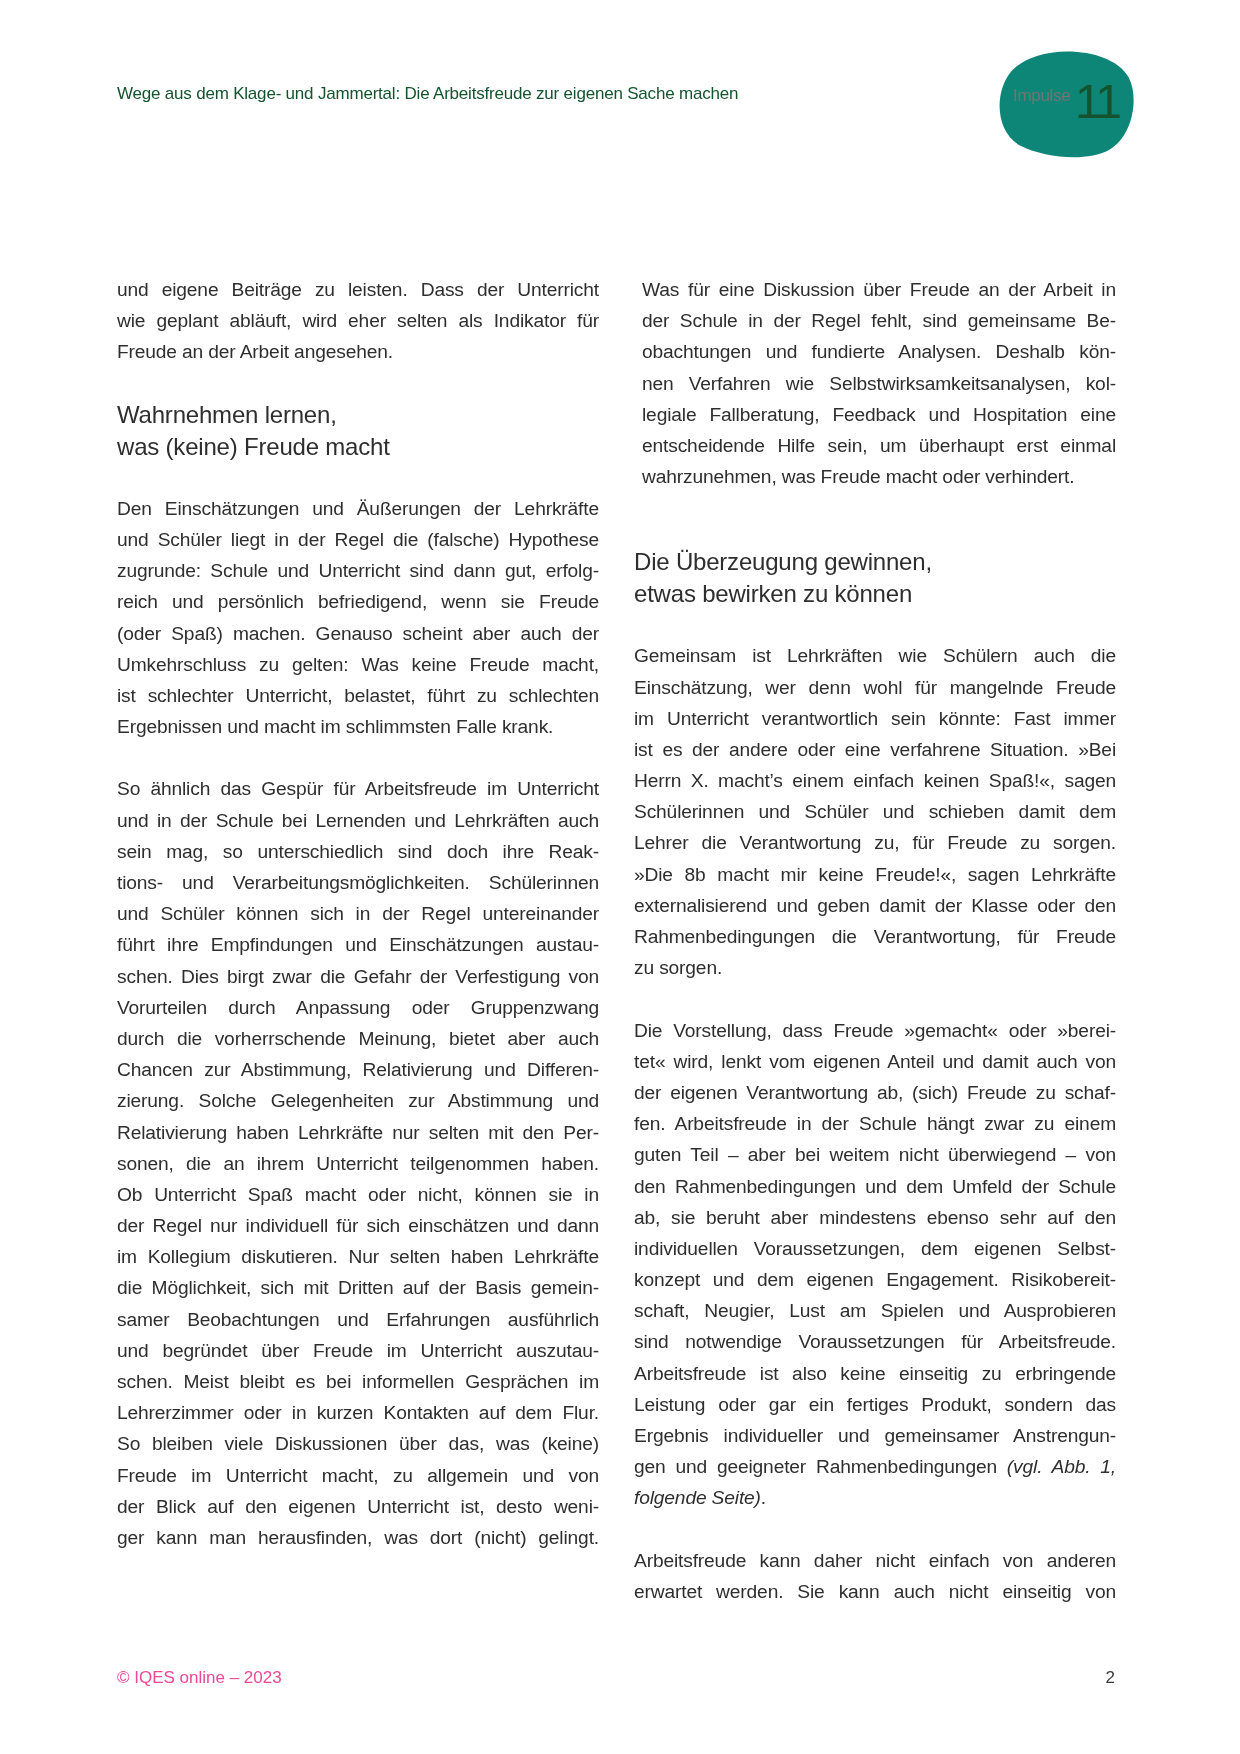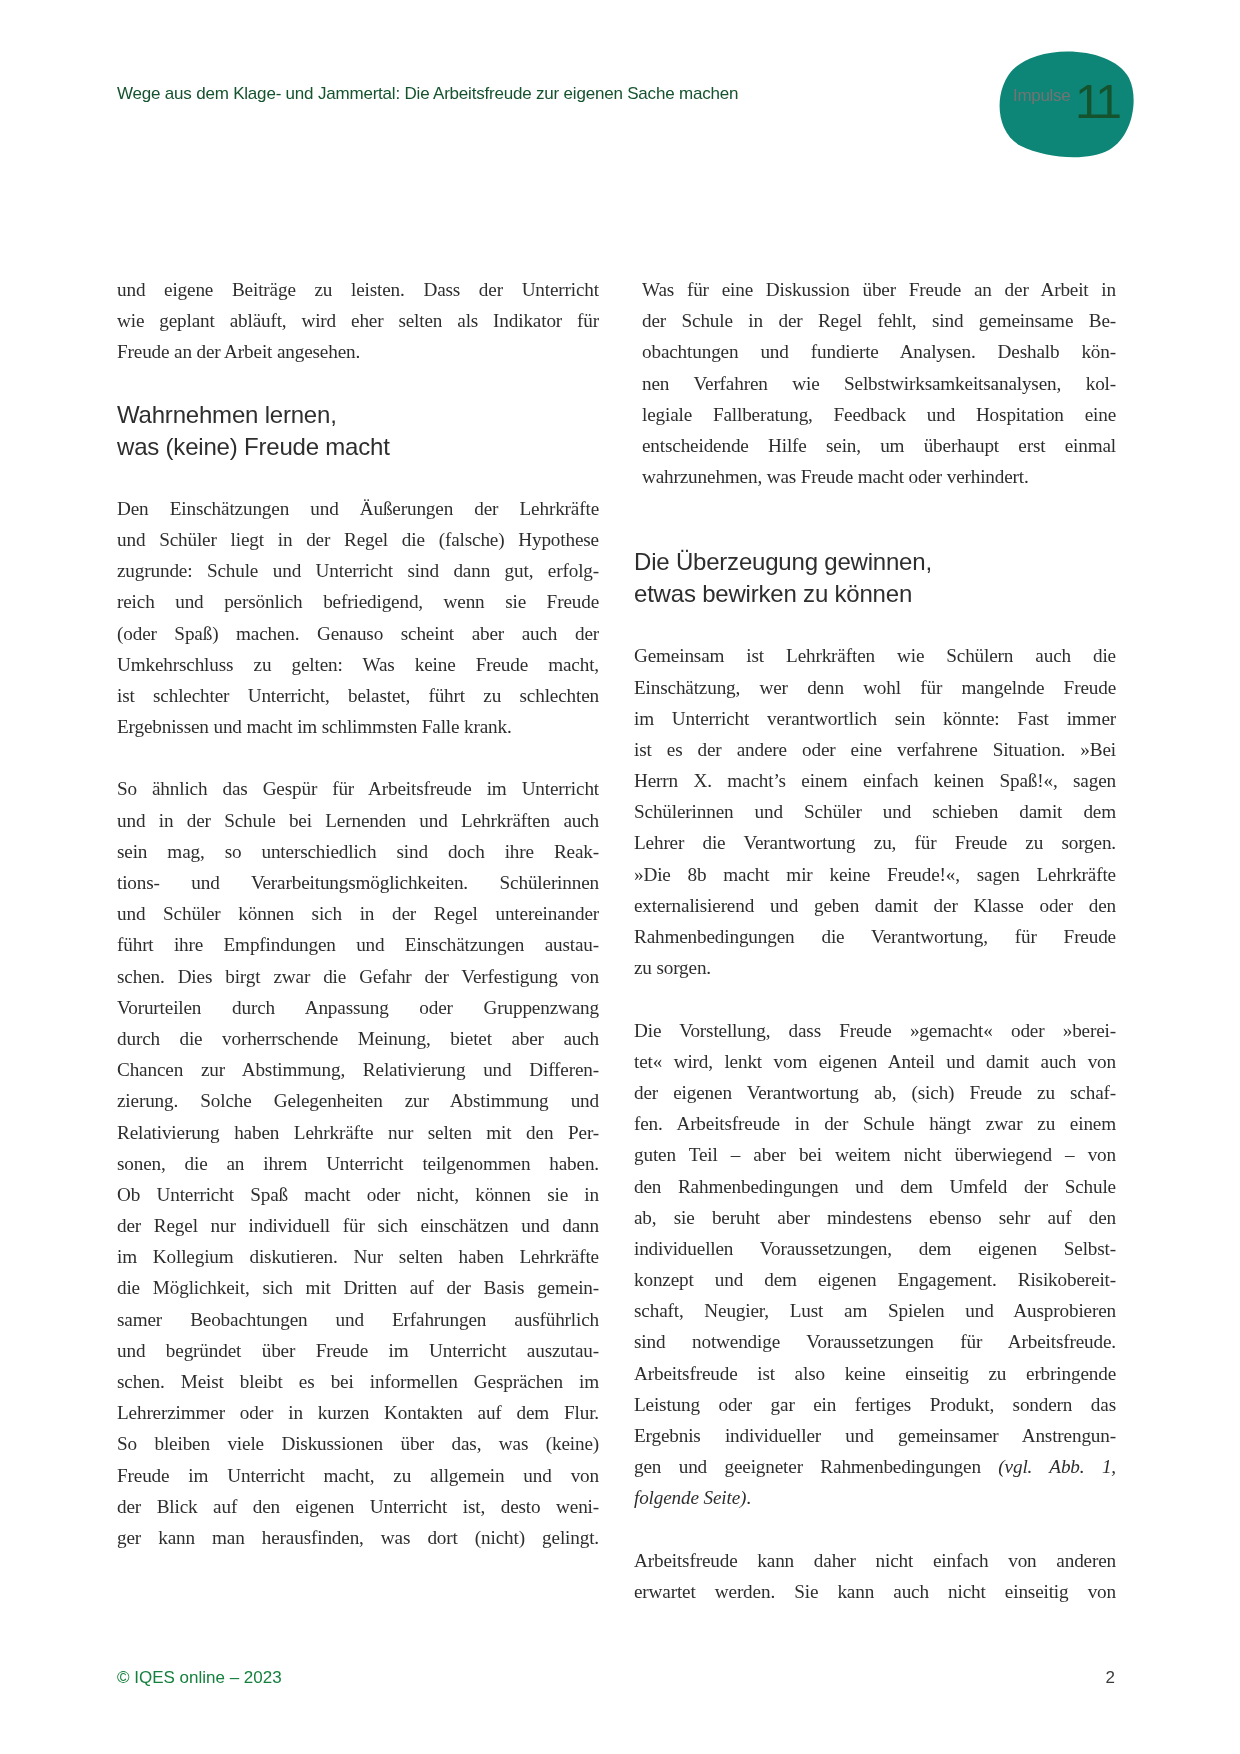--- a/index.html
+++ b/index.html
@@ -10,25 +10,25 @@
     .badge { position: absolute; left: 997px; top: 50px; width: 138px; height: 108px; }
     .badge svg { position: absolute; left: 0; top: 0; }
     .badge-label { position: absolute; left: 16px; top: 36px; font-size: 17px; color: #737373; letter-spacing: -0.3px; }
     .badge-num { position: absolute; left: 78px; top: 28px; font-size: 48px; color: #14532d; font-weight: normal; letter-spacing: -3px; line-height: 48px; }
     .col { position: absolute; top: 274px; width: 482px; }
     .col-left { left: 117px; }
     .col-right { left: 634px; }
     .line { display: block; font-size: 19.2px; line-height: 31.2px; height: 31.2px; text-align: justify;
             text-align-last: justify; white-space: nowrap; overflow: visible; letter-spacing: -0.15px; }
     .line.last { text-align-last: left; }
-    .para { margin: 0 0 31.2px 0; font-family: Liberation Serif, serif; }
+    .para { margin: 0 0 31.2px 0; }
     .heading { font-size: 24px; line-height: 32px; color: #2e2e2e; margin: 0; font-weight: normal; letter-spacing: -0.2px; }
     .heading-block { margin: 0 0 30px 0; }
     .em { font-style: italic; }
-    .footer-left { position: absolute; left: 117px; top: 1668px; font-size: 17px; color: #15803d; }
+    .footer-left { position: absolute; left: 117px; top: 1668px; font-size: 17px; color: #ec4899; }
     .footer-right { position: absolute; right: 125px; top: 1668px; font-size: 17px; color: #3a3a3a; }
   </style>
 </head>
 <body>
 
 <div class="running-head">Wege aus dem Klage- und Jammertal: Die Arbeitsfreude zur eigenen Sache machen</div>
 
 <div class="badge">
   <svg width="138" height="108" viewBox="0 0 138 108">
     <path id="blob" d="M40 6 C70 -4 118 2 132 28 C142 48 136 86 112 100 C90 112 48 108 24 96 C4 86 -2 58 6 36 C12 20 22 12 40 6 Z" fill="#0d8577"></path>

